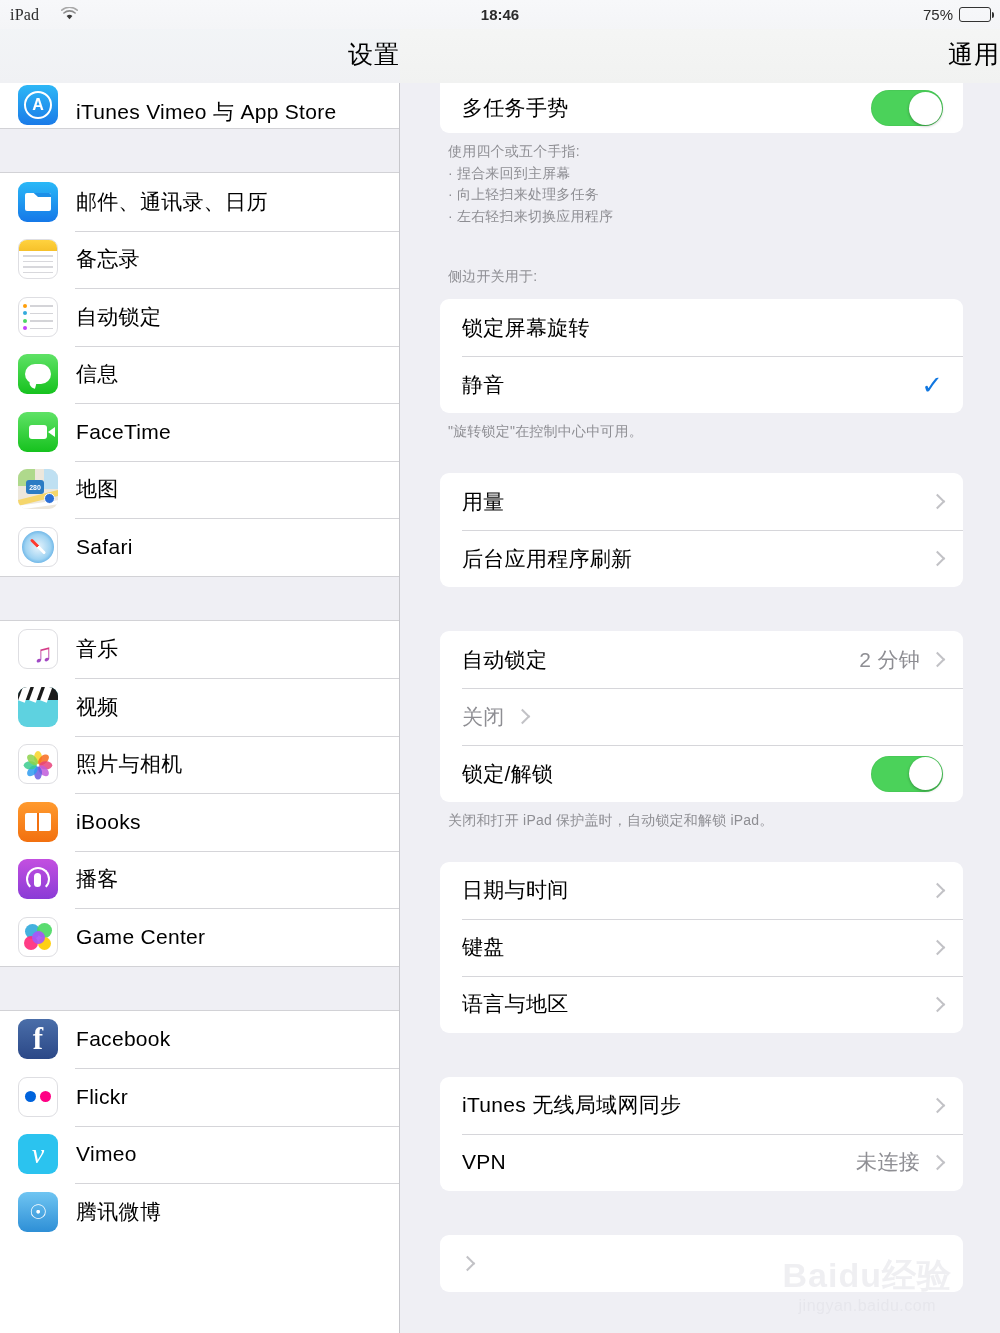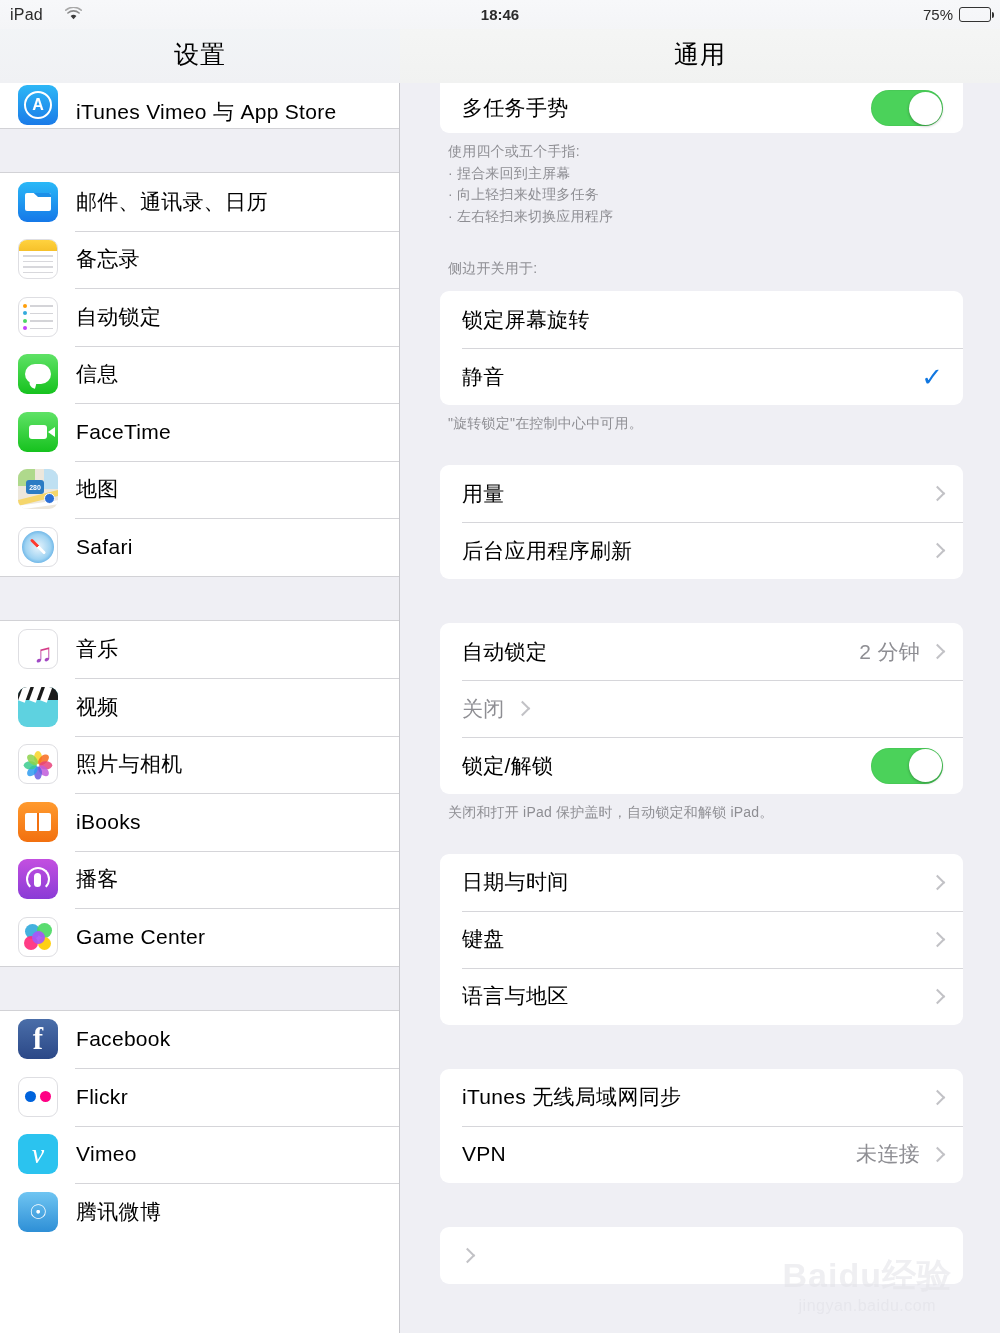--- a/index.html
+++ b/index.html
@@ -11,38 +11,38 @@
     -webkit-font-smoothing: antialiased;
   }
   #screen { position: relative; width: 1000px; height: 1333px; overflow: hidden; }
 
   
   .statusbar {
     position: absolute; top: 0; left: 0; width: 1000px; height: 29px;
     background: linear-gradient(180deg,#F7F8FA 0%,#F4F5F7 100%);
     display: flex; align-items: center; z-index: 20;
   }
-  .sb-left { position: absolute; left: 10px; display: flex; gap: 22px; }
+  .sb-left { position: absolute; left: 10px; display: flex; gap: 22px; font-family: Liberation Serif, serif; }
   .sb-ipad { font-size: 16px; color: #2b2b2b; letter-spacing: .2px; }
   .sb-time { position: absolute; left: 0; width: 1000px; text-align: center;
              font-size: 15px; font-weight: bold; color: #2b2b2b; }
   .sb-right { position: absolute; right: 9px; display: flex; align-items: center; gap: 6px; }
   .sb-batt-pct { font-size: 15px; color: #2b2b2b; }
   .batt {
     position: relative; width: 32px; height: 15px;
     border: 1.5px solid #333; border-radius: 3px; padding: 1.5px;
   }
   .batt::after{ content:""; position:absolute; right:-4px; top:4px; width:2.5px; height:6px;
     background:#333; border-radius:0 2px 2px 0; }
   .batt-fill { height: 100%; background: #1b1b1b; border-radius: 1px; }
 
   
   .nav {
     position: absolute; top: 0; height: 83px;
-    display: flex; align-items: flex-end; justify-content: center;
+    display: flex; align-items: flex-end; justify-content: flex-end;
     padding-bottom: 12px;
   }
   .nav-left  { left: 0;   width: 400px; background: linear-gradient(180deg,#F3F6F8 0%,#F0F1F4 100%); }
   .nav-right { left: 400px; width: 600px; background: linear-gradient(180deg,#F6F7F6 0%,#F1F2F1 100%); }
   .nav-title { font-size: 25px; color: #000; font-weight: 400; letter-spacing: 1px; }
 
   
   .sidebar {
     position: absolute; top: 83px; left: 0; width: 400px; height: 1250px;
     background: #FFFFFF; overflow: hidden;
@@ -394,21 +394,21 @@
       </div>
     </div>
     <div class="note">
       <div>使用四个或五个手指:</div>
       <div>· 捏合来回到主屏幕</div>
       <div>· 向上轻扫来处理多任务</div>
       <div>· 左右轻扫来切换应用程序</div>
     </div>
 
     <div class="spacer-md"></div>
-    <div class="note" style="margin-top:0">侧边开关用于:</div>
+    <div class="note" style="margin-top:8px">侧边开关用于:</div>
 
     <div style="height:12px"></div>
     <div class="card">
       <div class="row">
         <span class="row-label">锁定屏幕旋转</span>
       </div>
       <div class="row">
         <span class="row-label">静音</span>
         <span class="check">✓</span>
       </div>

